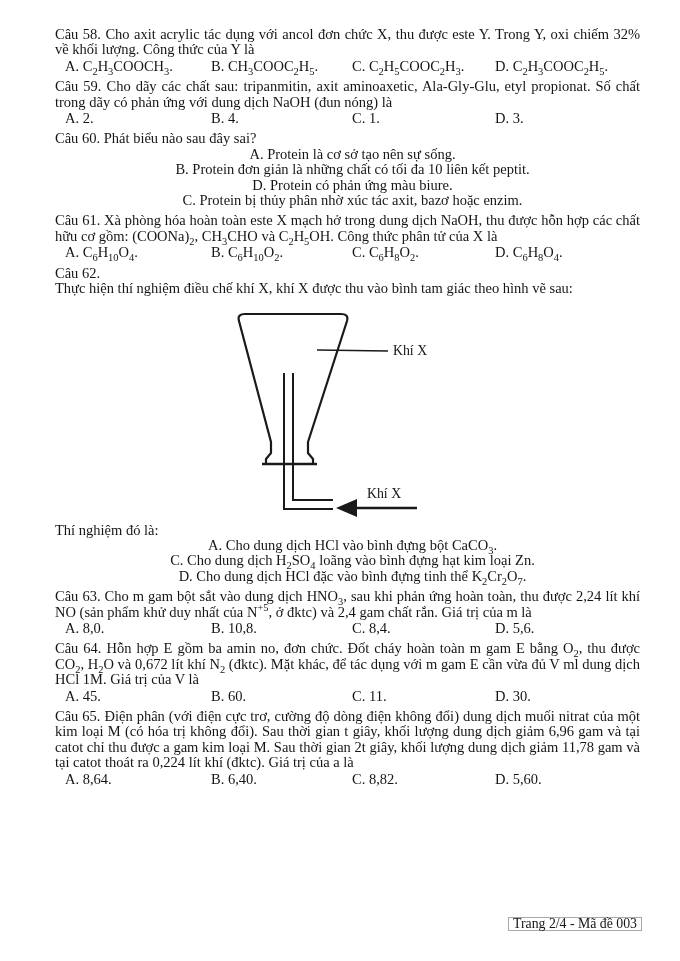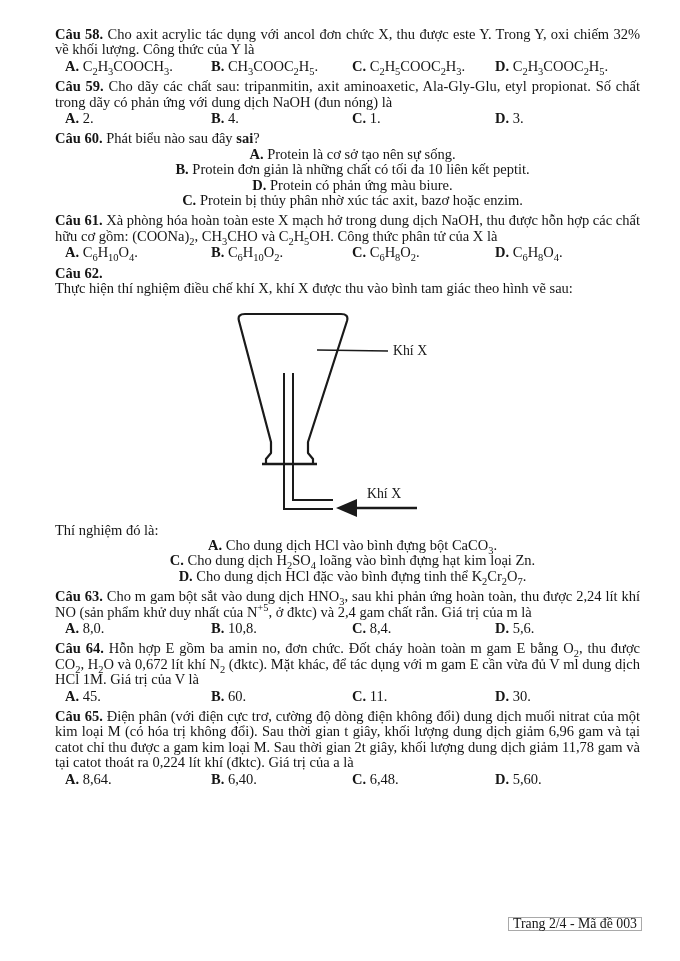--- a/index.html
+++ b/index.html
@@ -7,21 +7,21 @@
     position:relative;
     width:680px;height:961px;
     background:#ffffff;
     font-family:"Liberation Serif","DejaVu Serif",serif;
     font-size:14.5px;line-height:15.4px;
     color:#151515;
     overflow:hidden;
   }
   .content{padding:27px 40px 0 55px;}
   p{margin:0;text-align:justify;}
-  b{font-weight:bold;}
+  b{font-weight:normal;}
   sub,sup{line-height:0;font-size:0.72em;}
   .question{margin-bottom:5px;}
   .opts{
     display:grid;
     grid-template-columns:146px 141px 143px auto;
     padding-left:10px;
     text-align:left;
     margin-top:1px;
   }
   .opt{white-space:nowrap;}
@@ -125,21 +125,21 @@
         <span class="opt"><b>C.</b> <span>11.</span></span>
         <span class="opt"><b>D.</b> <span>30.</span></span>
       </div>
     </section>
 
     <section class="question">
       <p class="qtext"><b>Câu 65.</b> <span>Điện phân (với điện cực trơ, cường độ dòng điện không đổi) dung dịch muối nitrat của một kim loại M (có hóa trị không đổi). Sau thời gian t giây, khối lượng dung dịch giảm 6,96 gam và tại catot chỉ thu được a gam kim loại M. Sau thời gian 2t giây, khối lượng dung dịch giảm 11,78 gam và tại catot thoát ra 0,224 lít khí (đktc). Giá trị của a là</span></p>
       <div class="opts">
         <span class="opt"><b>A.</b> <span>8,64.</span></span>
         <span class="opt"><b>B.</b> <span>6,40.</span></span>
-        <span class="opt"><b>C.</b> <span>6,48.</span></span>
+        <span class="opt"><b>C.</b> <span>8,82.</span></span>
         <span class="opt"><b>D.</b> <span>5,60.</span></span>
       </div>
     </section>
 
   </div>
 
   <div class="footer-box">
     <span>Trang 2/4 - Mã đề 003</span>
   </div>
 </div>

